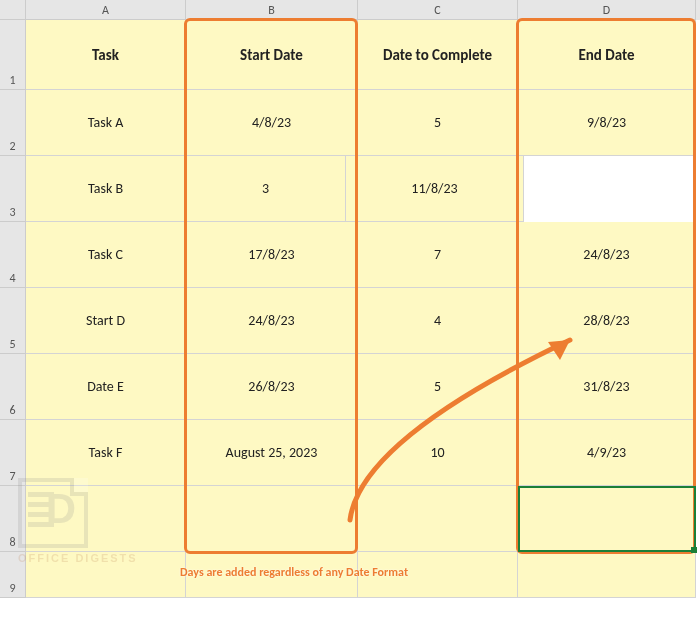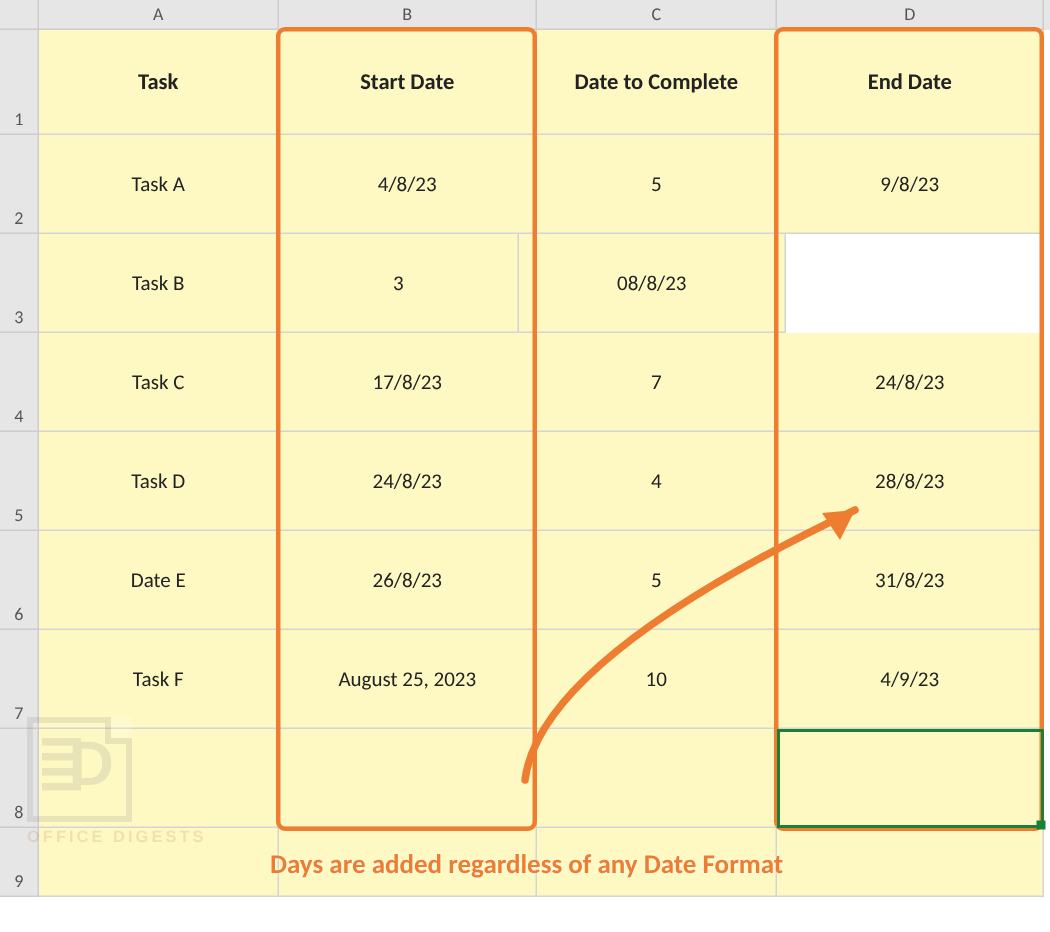--- a/index.html
+++ b/index.html
@@ -101,21 +101,21 @@
     position: absolute;
     right: -3px;
     bottom: -3px;
     width: 6px;
     height: 6px;
     background: #1a7f37;
   }
   .annotation {
     position: absolute;
     font-weight: 700;
-    font-size: 18px;
+    font-size: 12px;
     color: #ed7d31;
     text-shadow: 0 0 2px #fff;
   }
   .watermark {
     position: absolute;
     opacity: 0.18;
     pointer-events: none;
     font-family: Arial, sans-serif;
   }
   .wm-icon {
@@ -192,30 +192,30 @@
     </div>
     <div class="row" style="height:66px">
       <div class="cell" style="width:160px">Task A</div>
       <div class="cell" style="width:172px">4/8/23</div>
       <div class="cell" style="width:160px">5</div>
       <div class="cell" style="width:178px">9/8/23</div>
     </div>
     <div class="row" style="height:66px">
       <div class="cell" style="width:160px">Task B</div>
       <div class="cell" style="width:160px">3</div>
-      <div class="cell" style="width:178px">08/8/23</div>
+      <div class="cell" style="width:178px">11/8/23</div>
     </div>
     <div class="row" style="height:66px">
       <div class="cell" style="width:160px">Task C</div>
       <div class="cell" style="width:172px">17/8/23</div>
       <div class="cell" style="width:160px">7</div>
       <div class="cell" style="width:178px">24/8/23</div>
     </div>
     <div class="row" style="height:66px">
-      <div class="cell" style="width:160px">Task D</div>
+      <div class="cell" style="width:160px">Start D</div>
       <div class="cell" style="width:172px">24/8/23</div>
       <div class="cell" style="width:160px">4</div>
       <div class="cell" style="width:178px">28/8/23</div>
     </div>
     <div class="row" style="height:66px">
       <div class="cell" style="width:160px">Date E</div>
       <div class="cell" style="width:172px">26/8/23</div>
       <div class="cell" style="width:160px">5</div>
       <div class="cell" style="width:178px">31/8/23</div>
     </div>

